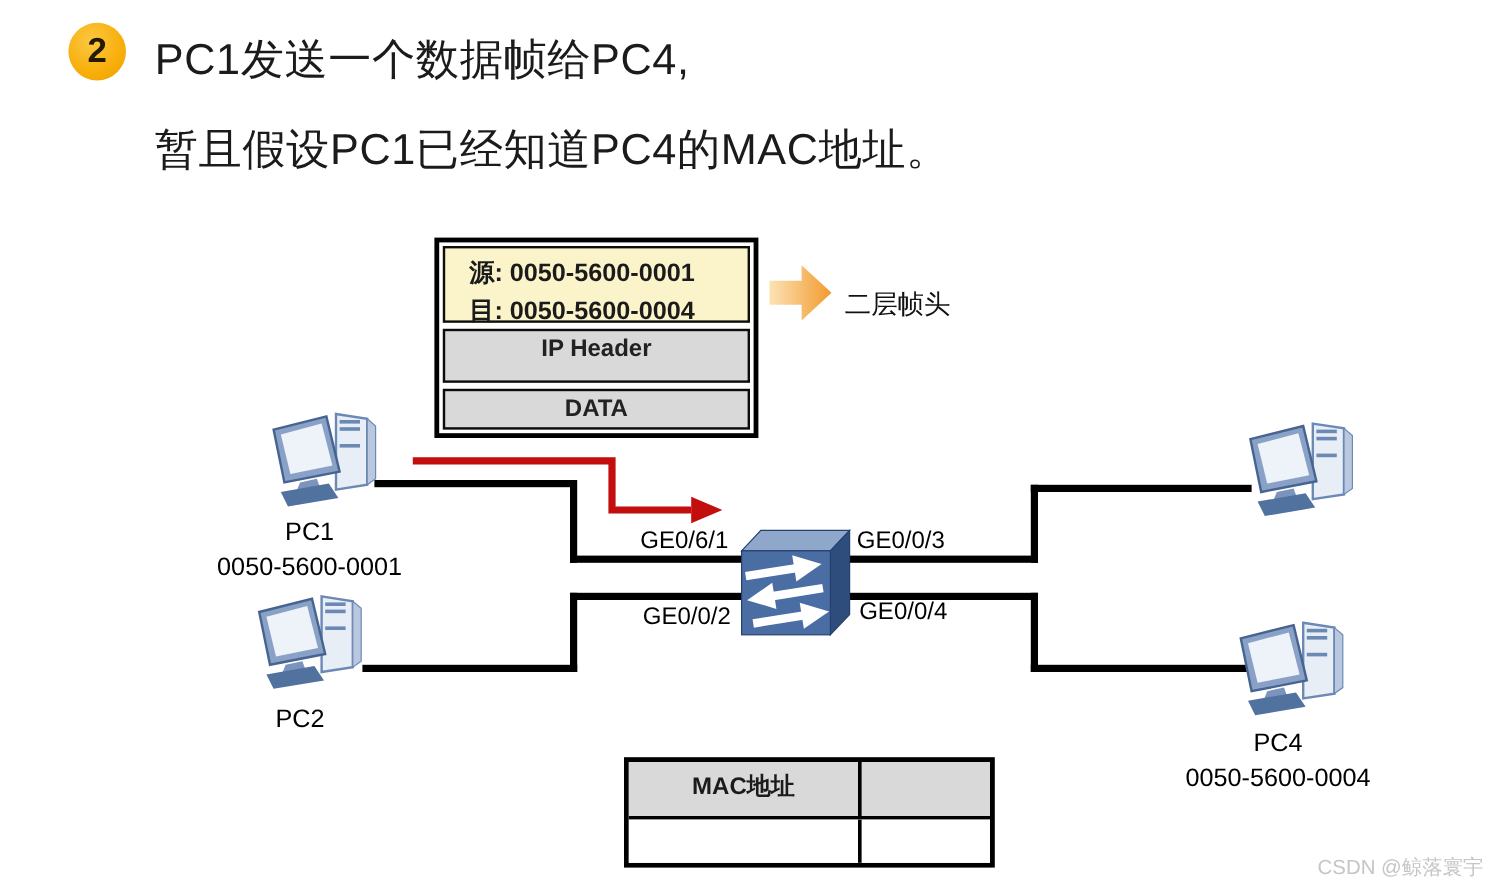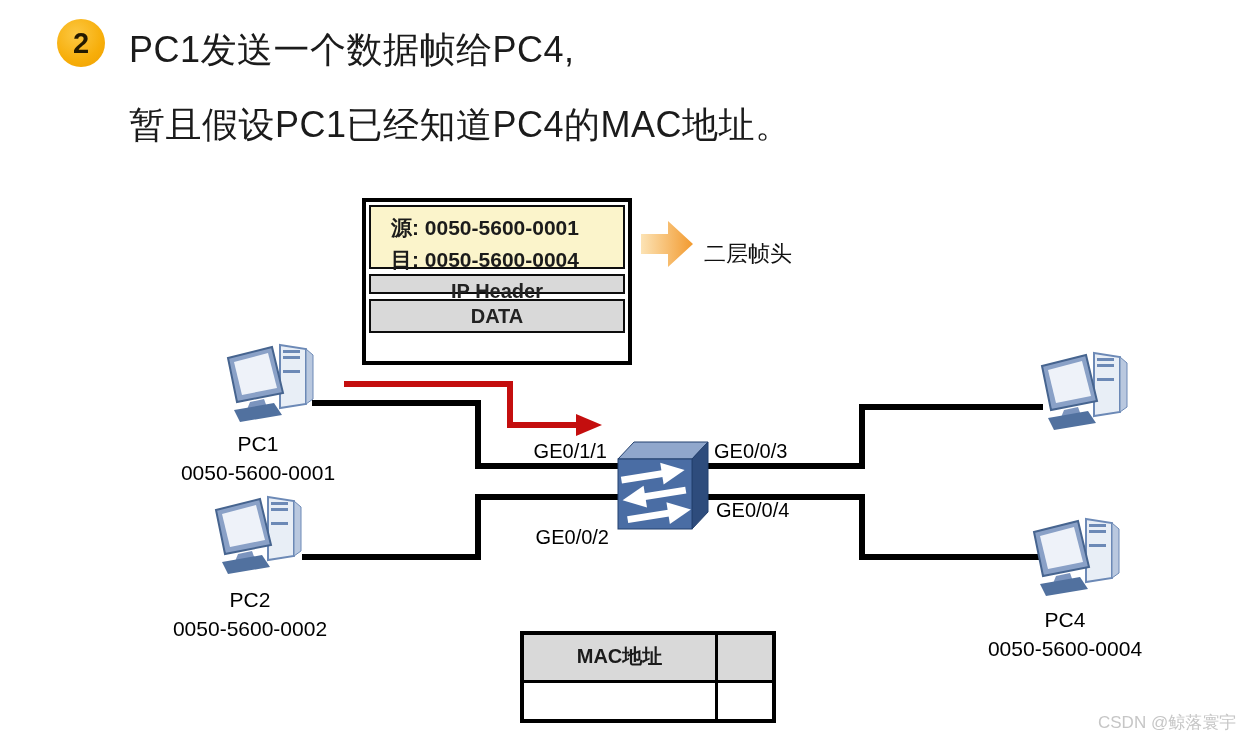--- a/index.html
+++ b/index.html
@@ -33,40 +33,40 @@
     box-sizing:border-box;border:4px solid #000;background:#fff;
     padding:3px;
   }
   .frame-addr{
     box-sizing:border-box;border:2px solid #0d0d0d;background:#fbf4cb;
     height:64px;padding:5px 0 0 20px;
     font-size:21px;font-weight:600;line-height:32px;white-space:nowrap;
   }
   .frame-sec{
     box-sizing:border-box;border:2px solid #0d0d0d;background:#d9d9d9;
-    height:20px;margin-top:5px;text-align:center;
+    height:45px;margin-top:5px;text-align:center;
     font-size:20px;font-weight:600;line-height:31px;color:#222;
   }
   .frame-sec.last{height:34px;}
 
   .callout-label{left:704px;top:239px;font-size:22px;color:#111;white-space:nowrap;}
 
   
   .cable{background:#000;}
 
   
   .port{font-size:20px;color:#000;white-space:nowrap;}
   .port.ralign{width:102px;text-align:right;}
 
   
   .pclabel{width:210px;text-align:center;font-size:21px;line-height:29px;color:#000;}
 
   
   .mac-table{
-    left:520px;top:631px;width:256px;height:92px;
+    left:520px;top:631px;width:309px;height:92px;
     box-sizing:border-box;border:4px solid #000;background:#fff;
   }
   .mac-row{display:flex;}
   .mac-row.header{height:45px;background:#d9d9d9;border-bottom:3px solid #000;}
   .mac-row.body{height:36px;background:#fff;}
   .mac-c1{flex:0 0 194px;border-right:3px solid #000;box-sizing:border-box;
           text-align:center;font-weight:bold;font-size:20px;line-height:43px;}
   .mac-c2{flex:1;text-align:center;font-weight:bold;font-size:20px;line-height:43px;}
   .mac-row.body .mac-c1,.mac-row.body .mac-c2{font-weight:normal;line-height:34px;}
 
@@ -126,22 +126,22 @@
     <g transform="translate(39,57) rotate(-9)" fill="#fff">
       <path d="M-31,-19 H12" stroke="#fff" stroke-width="7"></path>
       <polygon points="10,-30 33,-19 10,-8"></polygon>
       <path d="M-12,1 H31" stroke="#fff" stroke-width="7"></path>
       <polygon points="-10,-10 -33,1 -10,12"></polygon>
       <path d="M-31,21 H12" stroke="#fff" stroke-width="7"></path>
       <polygon points="10,10 33,21 10,32"></polygon>
     </g>
   </svg>
 
-  <div class="abs port ralign" style="left:505px;top:440px;">GE0/1/1</div>
-  <div class="abs port ralign" style="left:507px;top:503px;margin-top:23px;">GE0/0/2</div>
+  <div class="abs port ralign" style="left:505px;top:440px;">GE0/6/1</div>
+  <div class="abs port ralign" style="left:507px;top:503px;">GE0/0/2</div>
   <div class="abs port" style="left:714px;top:440px;">GE0/0/3</div>
   <div class="abs port" style="left:716px;top:499px;">GE0/0/4</div>
 
   <svg class="abs" style="left:222px;top:342px;" width="96" height="84" viewBox="0 0 96 84">
     <polygon points="58,3 84,7 84,62 58,66" fill="#e8eef6" stroke="#6c89b6" stroke-width="2"></polygon>
     <polygon points="84,7 91,13 91,57 84,62" fill="#b9c8df" stroke="#6c89b6" stroke-width="1"></polygon>
     <rect x="61" y="8" width="17" height="3" fill="#6c89b6"></rect>
       <rect x="61" y="14" width="17" height="3" fill="#6c89b6"></rect>
       <rect x="61" y="28" width="17" height="3" fill="#6c89b6"></rect>
     <polygon points="28,60 42,57 46,68 24,70" fill="#7b94be"></polygon>
@@ -182,21 +182,20 @@
     <polygon points="6,16 50,5 61,51 15,60" fill="#8aa1c7" stroke="#46648f" stroke-width="2"></polygon>
     <polygon points="12,20 46,11 55,46 20,53" fill="#eef2f9"></polygon>
   </svg>
 
   <div class="abs pclabel" style="left:153px;top:429px;">
     <div>PC1</div>
     <div>0050-5600-0001</div>
   </div>
   <div class="abs pclabel" style="left:145px;top:585px;">
     <div>PC2</div>
-    <div>0050-5600-0002</div>
   </div>
   <div class="abs pclabel" style="left:960px;top:605px;">
     <div>PC4</div>
     <div>0050-5600-0004</div>
   </div>
 
   <div class="abs mac-table">
     <div class="mac-row header">
       <div class="mac-c1">MAC地址</div>
     </div>

